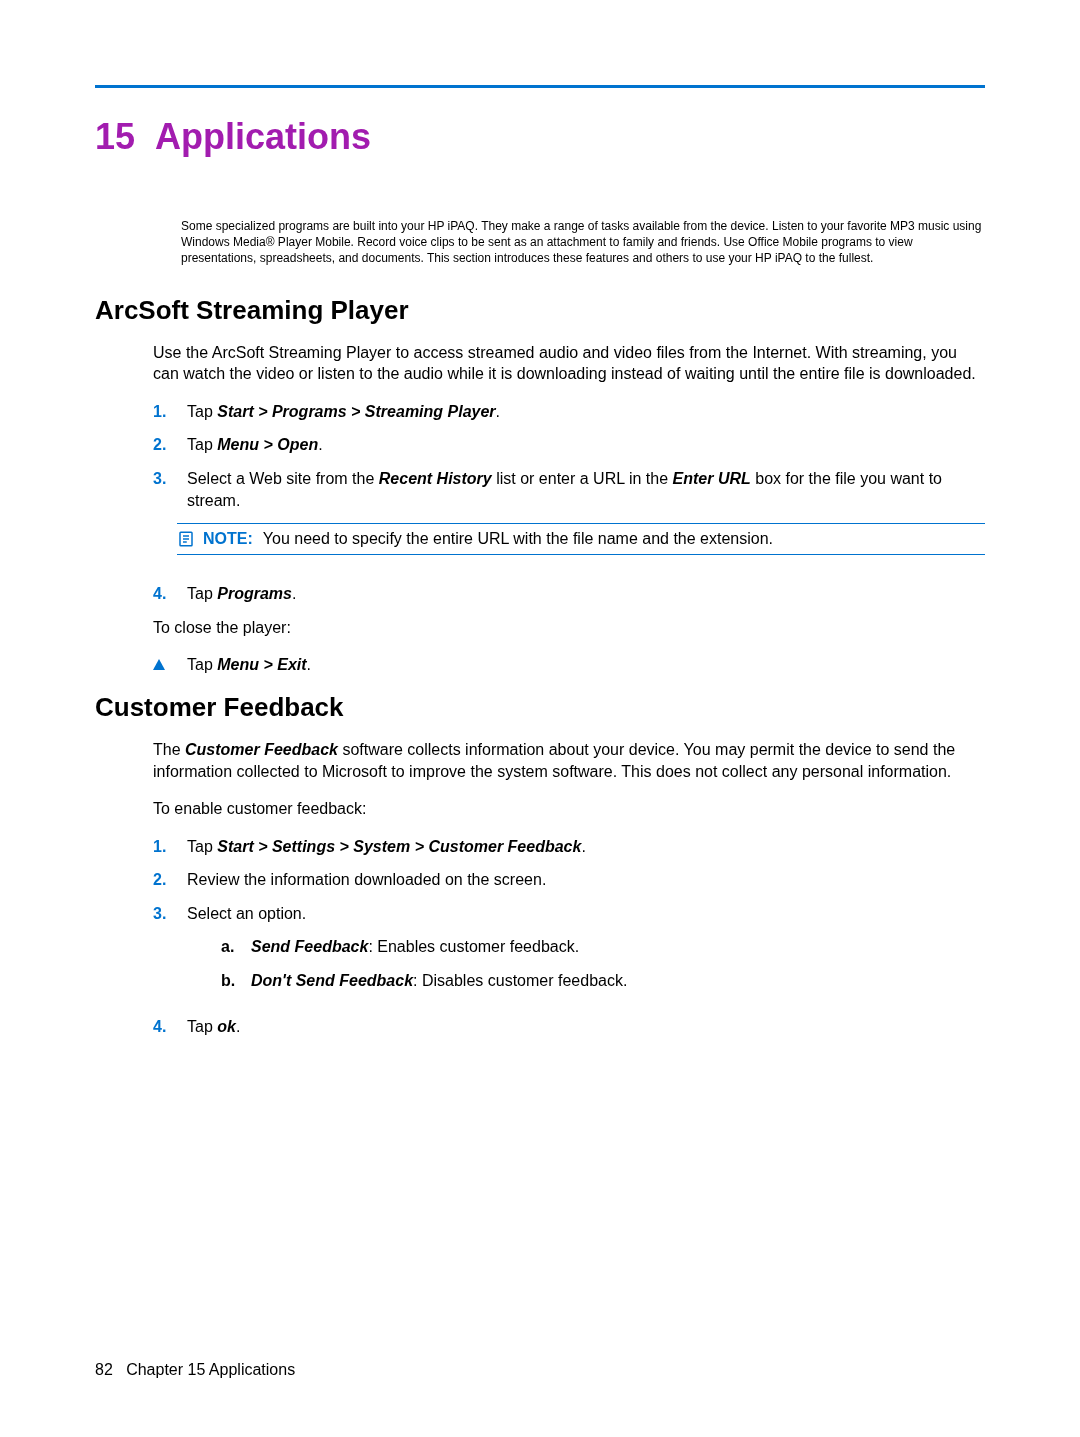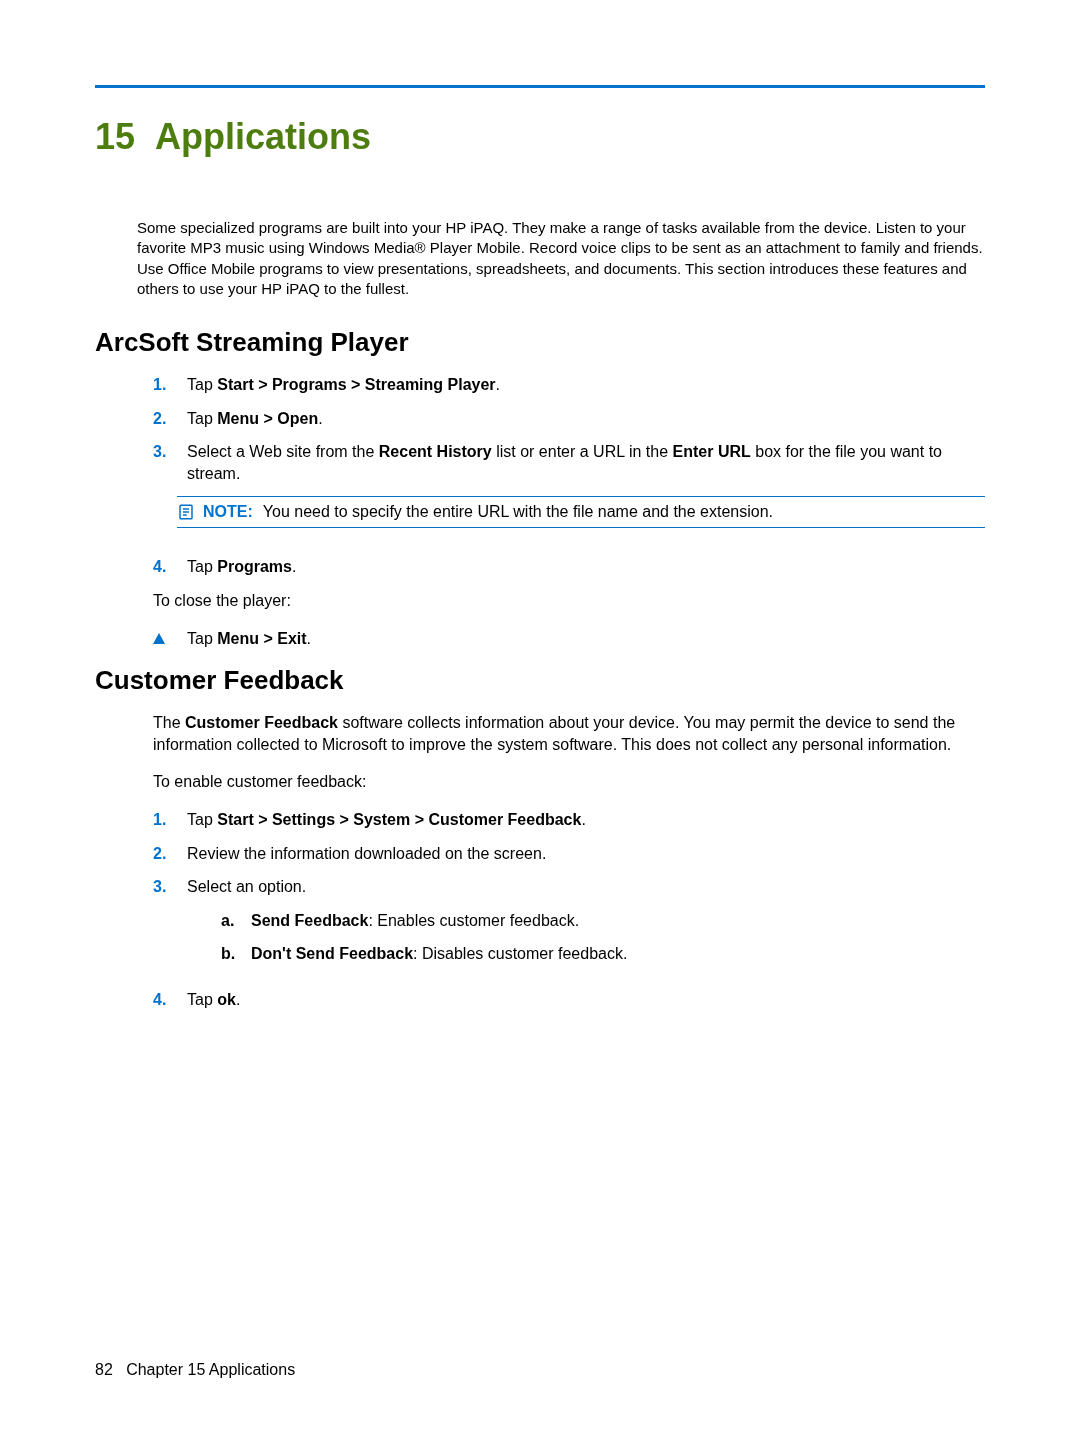--- a/index.html
+++ b/index.html
@@ -18,27 +18,27 @@
     .page {
       padding: 85px 95px 0 95px;
     }
     .top-rule {
       border-top: 3px solid #0073cf;
       margin-bottom: 28px;
     }
     .chapter-title {
       font-size: 36px;
       font-weight: bold;
-      color: #4d7c0f;
+      color: #a21caf;
       margin-bottom: 60px;
     }
     .intro-para {
-      font-size: 15px;
-      line-height: 1.35;
-      margin-left: 42px;
+      font-size: 12px;
+      line-height: 1.35;
+      margin-left: 86px;
       margin-bottom: 28px;
     }
     .section-title {
       font-size: 26px;
       font-weight: bold;
       color: #000000;
       margin-bottom: 16px;
       margin-top: 6px;
     }
     .body-para {
@@ -132,35 +132,36 @@
       margin-right: 22px;
       flex-shrink: 0;
       margin-top: 3px;
     }
     .footer {
       position: absolute;
       bottom: 58px;
       left: 95px;
       font-size: 16px;
     }
-    b { font-weight: bold; }
+    b { font-weight: bold; font-style: italic; }
   </style>
 </head>
 <body>
 
 <div class="page">
   <div class="top-rule"></div>
 
   <h1 class="chapter-title">
     <span>15</span>&nbsp;&nbsp;<span>Applications</span>
   </h1>
 
   <p class="intro-para">Some specialized programs are built into your HP iPAQ. They make a range of tasks available from the device. Listen to your favorite MP3 music using Windows Media® Player Mobile. Record voice clips to be sent as an attachment to family and friends. Use Office Mobile programs to view presentations, spreadsheets, and documents. This section introduces these features and others to use your HP iPAQ to the fullest.</p>
 
   <h2 class="section-title">ArcSoft Streaming Player</h2>
+  <p class="body-para">Use the ArcSoft Streaming Player to access streamed audio and video files from the Internet. With streaming, you can watch the video or listen to the audio while it is downloading instead of waiting until the entire file is downloaded.</p>
 
   <ol class="num-list">
     <li>
       <span class="marker">1.</span>
       <span class="content"><span>Tap </span><b>Start &gt; Programs &gt; Streaming Player</b><span>.</span></span>
     </li>
     <li>
       <span class="marker">2.</span>
       <span class="content"><span>Tap </span><b>Menu &gt; Open</b><span>.</span></span>
     </li>

